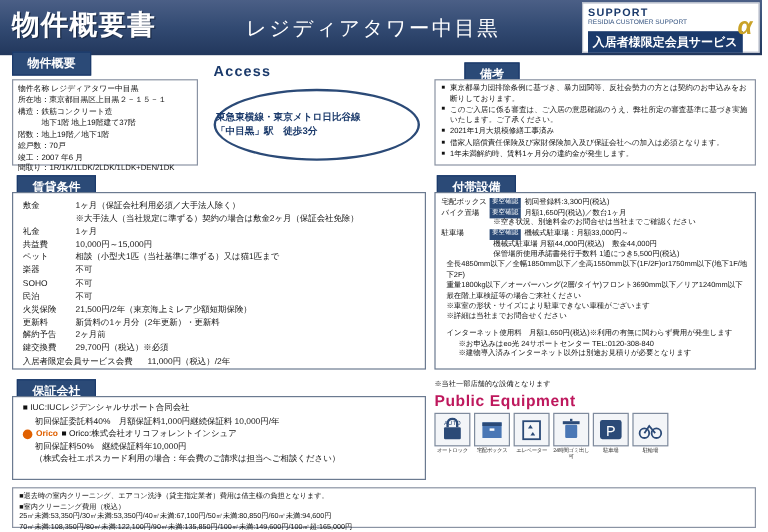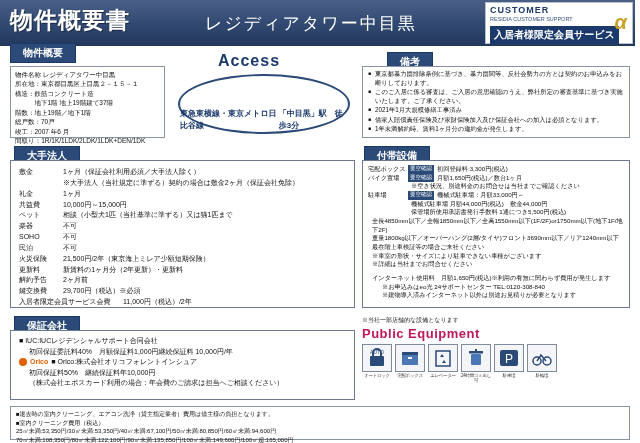--- a/index.html
+++ b/index.html
@@ -49,26 +49,26 @@
   .box { position:absolute; border:1px solid #6b7a90; background:#fff; }
   .txt { font-size:6.5px; line-height:1.45; }
   .txt7 { font-size:7px; line-height:1.5; }
 
   
   #overview-title { position:absolute; left:10px; top:43px; }
   #overview-box { left:10px; top:66px; width:155px; height:72px; border:1px solid #8a93a3; }
   #overview-box .inner { padding:3px 4px; }
 
   #access-box { left:172px; top:52px; width:182px; height:86px; border:none; }
-  #access-box .ac-title { font-size:16px; color:#1b3a6b; font-weight:bold; letter-spacing:1px; padding-left:6px;margin-left:40px;}
+  #access-box .ac-title { font-size:12px; color:#1b3a6b; font-weight:bold; letter-spacing:1px; padding-left:6px;}
   .access-ellipse {
     position:absolute; left:6px; top:22px; width:172px; height:60px;
     border:2px solid #2b4a77; border-radius:50%;
     background:#fff;
-    display:flex; flex-direction:row; align-items:flex-end; justify-content:center;
+    display:flex; flex-direction:column; align-items:flex-start; justify-content:center;
   }
   .access-ellipse div { font-size:8px; color:#1b3a6b; font-weight:bold; line-height:1.5; }
 
   #remarks-title { position:absolute; left:387px; top:52px; }
   #remarks-box { left:362px; top:66px; width:268px; height:72px; border:1px solid #8a93a3; }
   #remarks-box .inner { padding:3px 5px; }
   #remarks-box li { list-style:none; margin:0 0 1px 0; padding-left:7px; position:relative; font-size:6.3px; line-height:1.35;}
   #remarks-box li:before { content:"■"; position:absolute; left:0; top:0; font-size:5px; }
 
   
@@ -109,21 +109,21 @@
 </style>
 </head>
 <body>
 
 <div class="page">
 
   <div class="header">
     <div class="title">物件概要書</div>
     <div class="subtitle">レジディアタワー中目黒</div>
     <div class="badge">
-      <div class="b1">CUSTOMER</div>
+      <div class="b1">SUPPORT</div>
       <div class="b2">RESIDIA CUSTOMER SUPPORT</div>
       <div class="b3">入居者様限定会員サービス</div>
       <div class="alpha">α</div>
     </div>
   </div>
 
   <div id="overview-title" class="sec-title">物件概要</div>
   <div id="overview-box" class="box">
     <div class="inner txt">
       <div>物件名称 レジディアタワー中目黒</div>
@@ -149,21 +149,21 @@
   <div id="remarks-box" class="box">
     <ul class="inner" style="margin:0;padding:3px 5px;">
       <li>東京都暴力団排除条例に基づき、暴力団関等、反社会勢力の方とは契約のお申込みをお断りしております。</li>
       <li>このご入居に係る審査は、ご入居の意思確認のうえ、弊社所定の審査基準に基づき実施いたします。ご了承ください。</li>
       <li>2021年1月大規模修繕工事済み</li>
       <li>借家人賠償責任保険及び家財保険加入及び保証会社への加入は必須となります。</li>
       <li>1年未満解約時、賃料1ヶ月分の違約金が発生します。</li>
     </ul>
   </div>
 
-  <div id="rent-title" class="sec-title">大手法人</div>
+  <div id="rent-title" class="sec-title">賃貸条件</div>
   <div id="rent-box" class="box">
     <div class="inner">
       <div class="rrow">
           <div class="rlab">敷金</div>
           <div class="rval">1ヶ月（保証会社利用必須／大手法人除く）</div>
         </div>
       <div class="rrow">
           <div class="rlab"></div>
           <div class="rval">※大手法人（当社規定に準ずる）契約の場合は敷金2ヶ月（保証会社免除）</div>
         </div>

